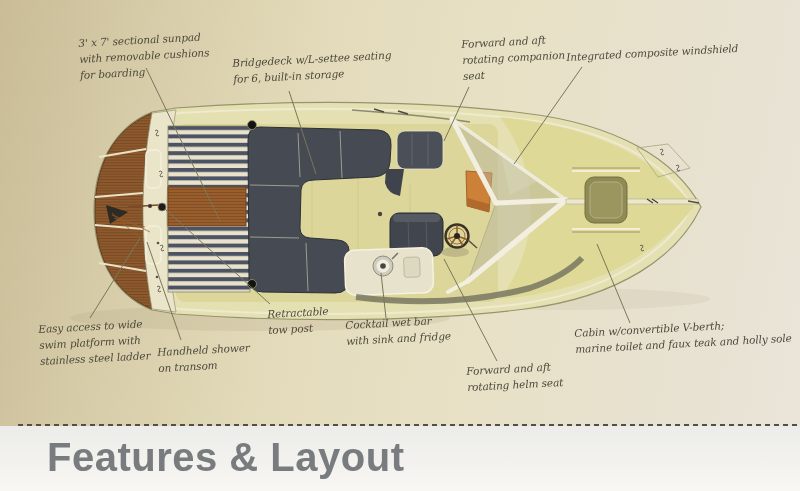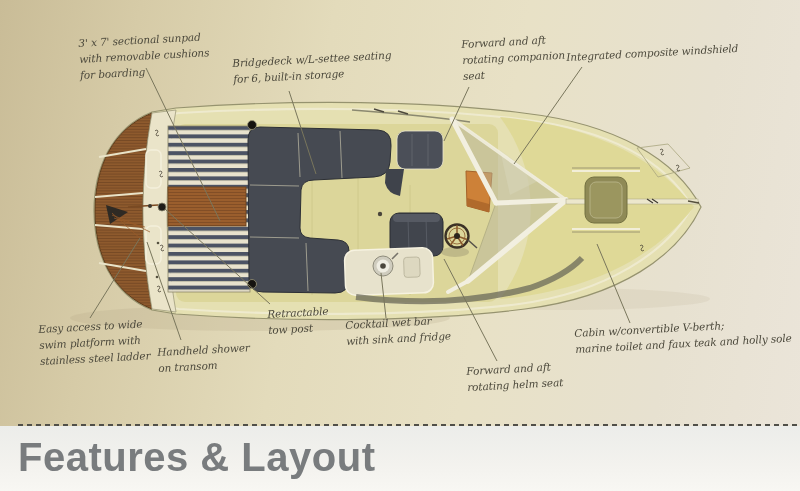--- a/index.html
+++ b/index.html
@@ -22,21 +22,21 @@
   #diagram-svg{position:absolute;left:0;top:0;}
   #bottom-panel{
     position:absolute;left:0;top:426px;width:800px;height:65px;
     background:linear-gradient(180deg,#ecedea 0%,#f3f2ee 60%,#f8f7f3 100%);
   }
   #dashed-rule{
     position:absolute;left:18px;top:-2px;right:0;height:2px;
     background:repeating-linear-gradient(90deg,#504f48 0 5px,transparent 5px 9px);
   }
   #page-heading{
-    position:absolute;left:18px;top:9px;
+    position:absolute;left:47px;top:9px;
     font-family:"Liberation Sans", sans-serif;
     font-weight:bold;font-size:40px;letter-spacing:0.5px;
     color:#797c7e;
   }
 </style>
 </head>
 <body>
 
 <div id="page">
 

